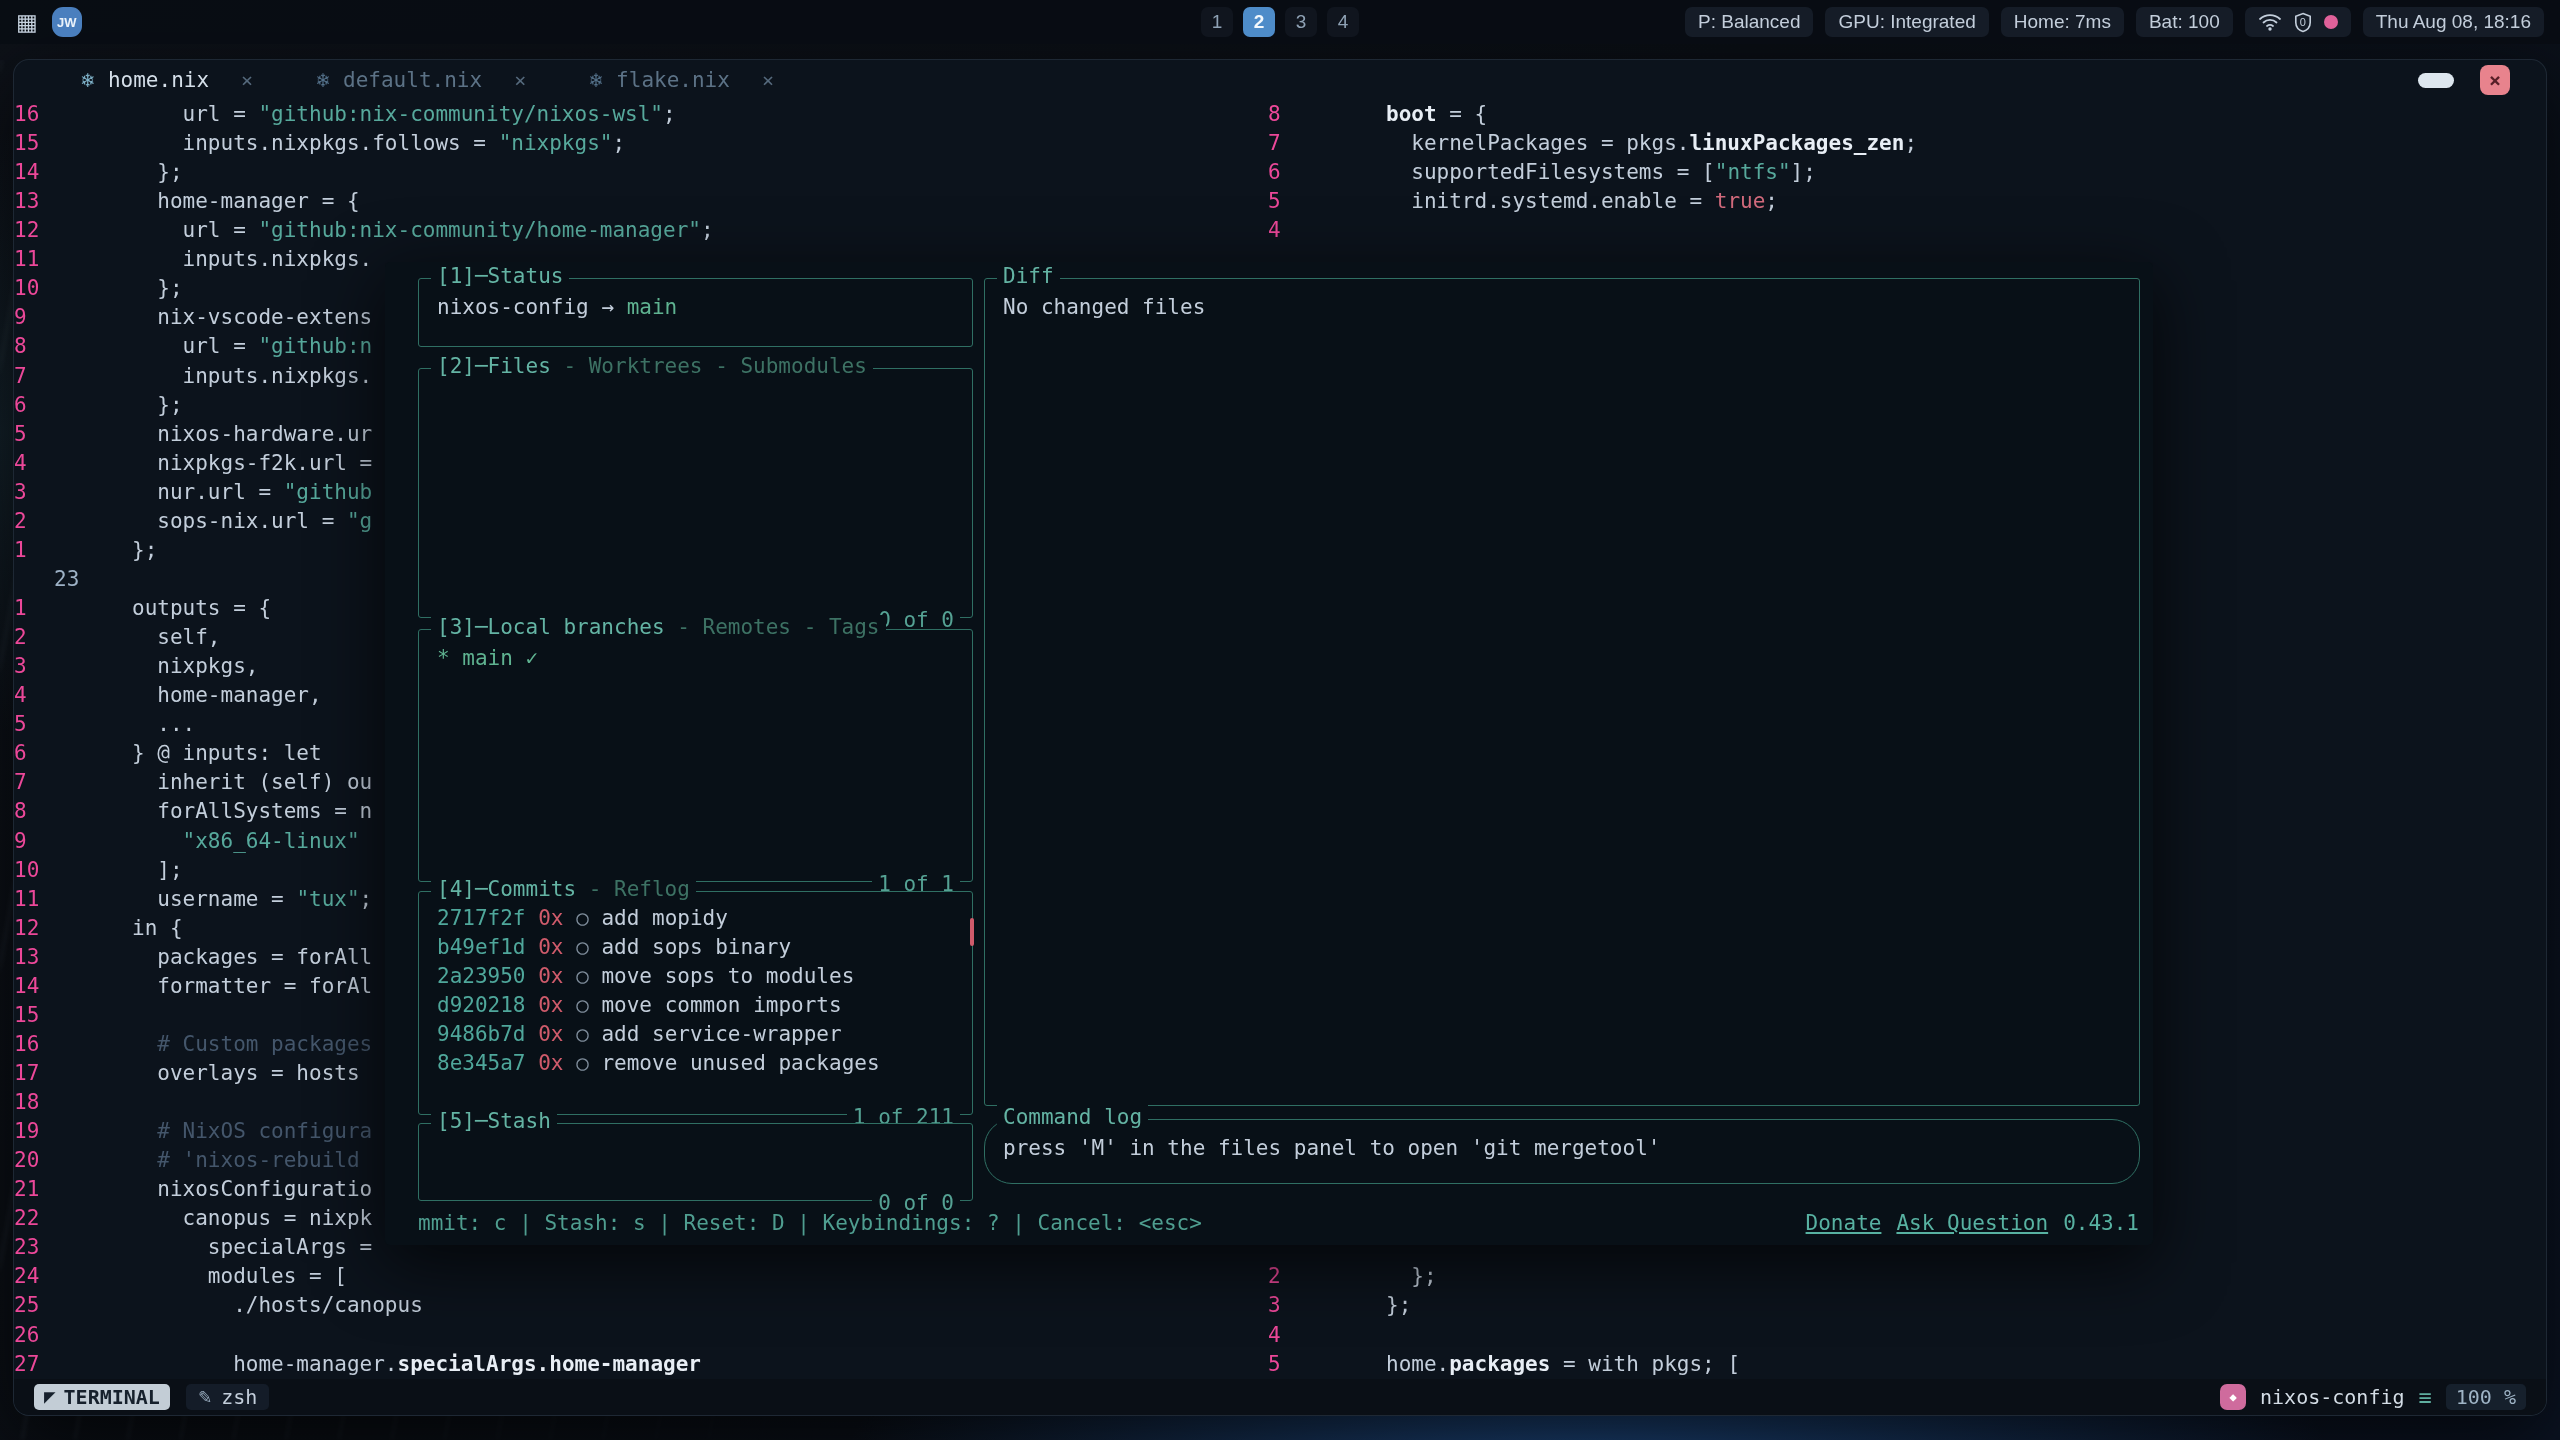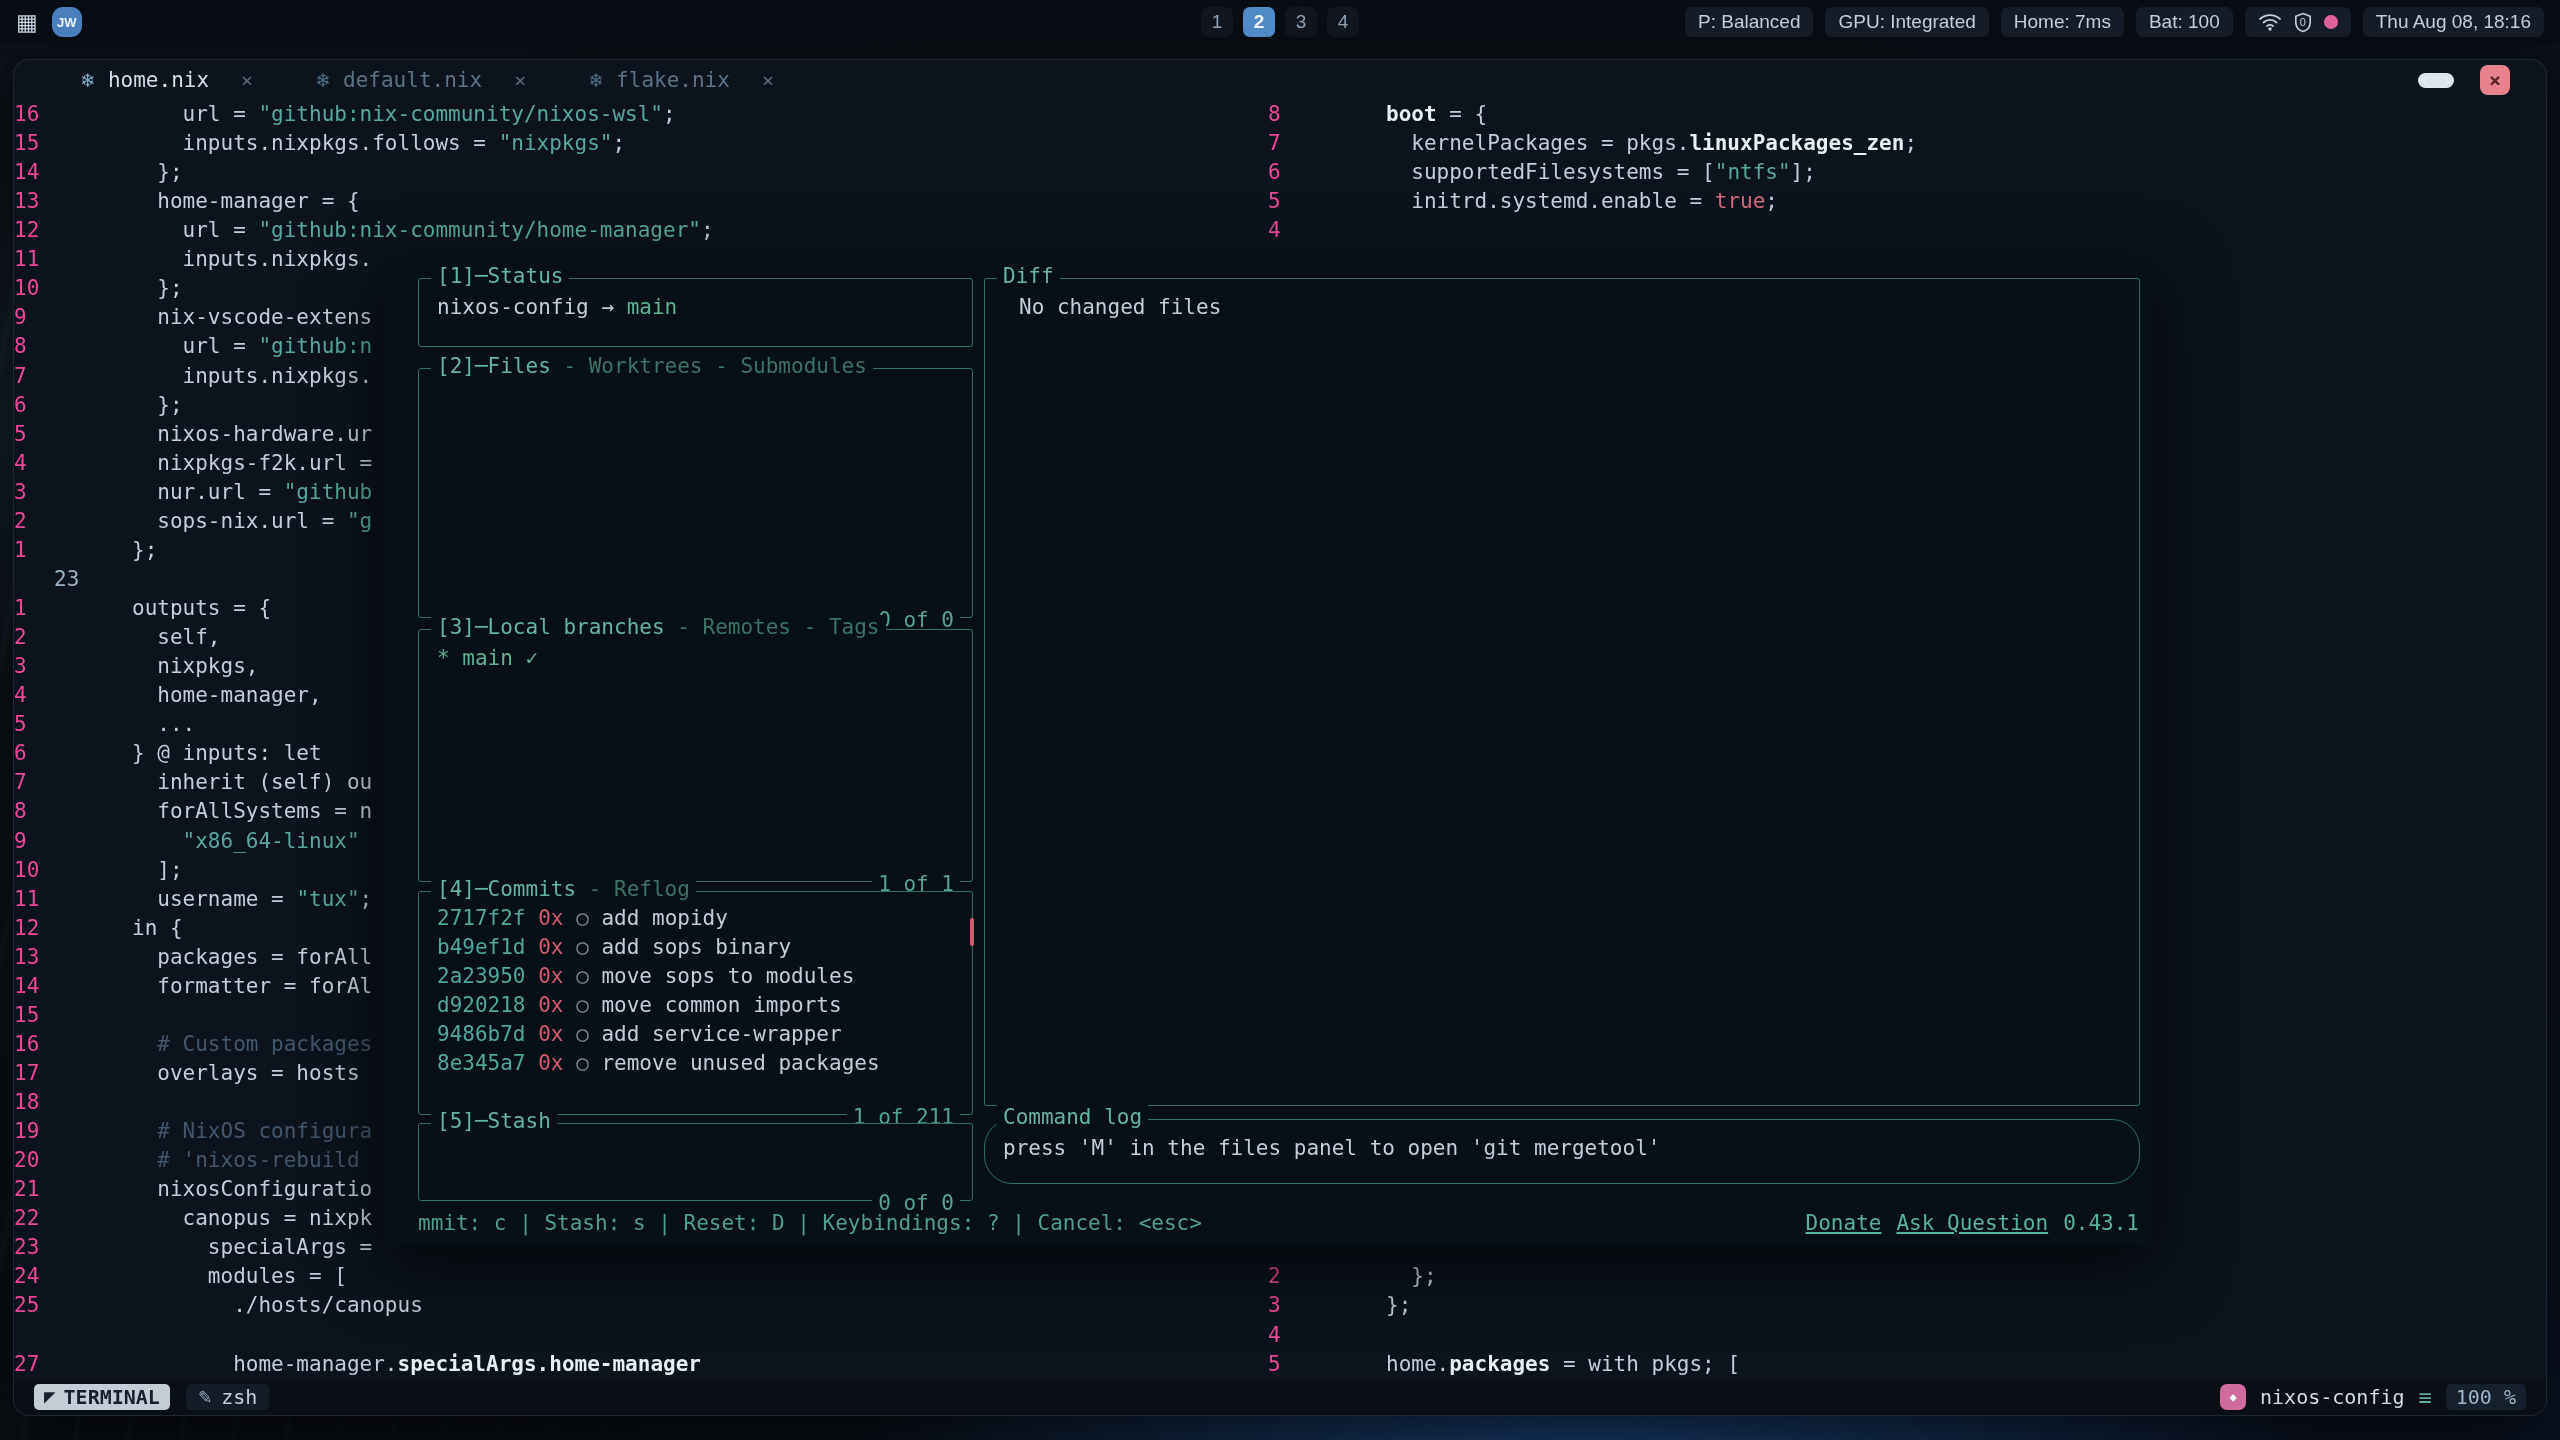--- a/index.html
+++ b/index.html
@@ -71,21 +71,21 @@
   
   .lazygit { position:absolute; left:371px; top:202px; width:1768px; height:983px;
     background:#081017; border-radius:5px; box-shadow:0 18px 70px rgba(0,0,0,0.7);
     font-size:21px; z-index:20; }
   .lg-panel { position:absolute; border:1px solid #2f6f63; border-radius:3px; }
   #lg-status  { left:33px;  top:16px;  width:555px;  height:69px; }
   #lg-files   { left:33px;  top:106px; width:555px;  height:250px; }
   #lg-branches{ left:33px;  top:367px; width:555px;  height:253px; }
   #lg-commits { left:33px;  top:629px; width:555px;  height:224px; }
   #lg-stash   { left:33px;  top:861px; width:555px;  height:78px; }
-  #lg-diff    { left:599px; top:16px;  width:1156px; height:828px;padding-left:16px; }
+  #lg-diff    { left:599px; top:16px;  width:1156px; height:828px; }
   #lg-cmdlog  { left:599px; top:857px; width:1156px; height:65px;border-radius:28px; }
   .lg-title { position:absolute; top:-15px; left:12px; background:#081017; padding:0 6px; white-space:pre; }
   .lg-title .main { color:#64b4a4; }
   .lg-title .rest { color:#3d7264; }
   .lg-counter { position:absolute; bottom:-15px; right:12px; background:#081017; padding:0 6px; color:#55a294; }
   .lg-content { padding:14px 18px; color:#c3cedb; white-space:pre; line-height:29px; }
   .branch-row { color:#5fb391; }
   .commit-row { line-height:29px; white-space:pre; }
   .c-hash { color:#4fa79b; } .c-author { color:#cf5b6b; } .c-node { color:#7d8b99; } .c-msg { color:#c3cedb; }
   .lg-scrollthumb { position:absolute; right:-2px; top:26px; width:4px; height:28px; background:#cf5b6b; border-radius:2px; }
@@ -216,20 +216,21 @@
         <div class="code-row" style="top: 929.92px;"><span class="ln">16</span><span class="code"><span class="seg-c">  # Custom packages</span></span></div>
         <div class="code-row" style="top: 958.98px;"><span class="ln">17</span><span class="code"><span class="seg-t">  overlays = hosts</span></span></div>
         <div class="code-row" style="top: 988.04px;"><span class="ln">18</span><span class="code"></span></div>
         <div class="code-row" style="top: 1017.1px;"><span class="ln">19</span><span class="code"><span class="seg-c">  # NixOS configura</span></span></div>
         <div class="code-row" style="top: 1046.16px;"><span class="ln">20</span><span class="code"><span class="seg-c">  # 'nixos-rebuild</span></span></div>
         <div class="code-row" style="top: 1075.22px;"><span class="ln">21</span><span class="code"><span class="seg-t">  nixosConfiguratio</span></span></div>
         <div class="code-row" style="top: 1104.28px;"><span class="ln">22</span><span class="code"><span class="seg-t">    canopus = nixpk</span></span></div>
         <div class="code-row" style="top: 1133.34px;"><span class="ln">23</span><span class="code"><span class="seg-t">      specialArgs =</span></span></div>
         <div class="code-row" style="top: 1162.4px;"><span class="ln">24</span><span class="code"><span class="seg-t">      modules = [</span></span></div>
         <div class="code-row" style="top: 1191.46px;"><span class="ln">25</span><span class="code"><span class="seg-t">        ./hosts/canopus</span></span></div>
+        <div class="code-row" style="top: 1220.52px;"><span class="ln">26</span><span class="code"></span></div>
         <div class="code-row" style="top: 1249.58px;"><span class="ln">27</span><span class="code"><span class="seg-t">        home-manager.</span><span class="seg-b">specialArgs.home-manager</span></span></div>
       </div>
     <div class="pane" id="pane-right">
         <div class="code-row" style="top: 0px;"><span class="ln">8</span><span class="code"><span class="seg-b">boot</span><span class="seg-t"> = {</span></span></div>
         <div class="code-row" style="top: 29.06px;"><span class="ln">7</span><span class="code"><span class="seg-t">  kernelPackages = pkgs.</span><span class="seg-b">linuxPackages_zen</span><span class="seg-t">;</span></span></div>
         <div class="code-row" style="top: 58.12px;"><span class="ln">6</span><span class="code"><span class="seg-t">  supportedFilesystems = [</span><span class="seg-s">"ntfs"</span><span class="seg-t">];</span></span></div>
         <div class="code-row" style="top: 87.18px;"><span class="ln">5</span><span class="code"><span class="seg-t">  initrd.systemd.enable = </span><span class="seg-k">true</span><span class="seg-t">;</span></span></div>
         <div class="code-row" style="top: 116.24px;"><span class="ln">4</span><span class="code"></span></div>
         <div class="code-row" style="top: 1162.4px;"><span class="ln">2</span><span class="code"><span class="seg-t">  };</span></span></div>
         <div class="code-row" style="top: 1191.46px;"><span class="ln">3</span><span class="code"><span class="seg-t">};</span></span></div>

